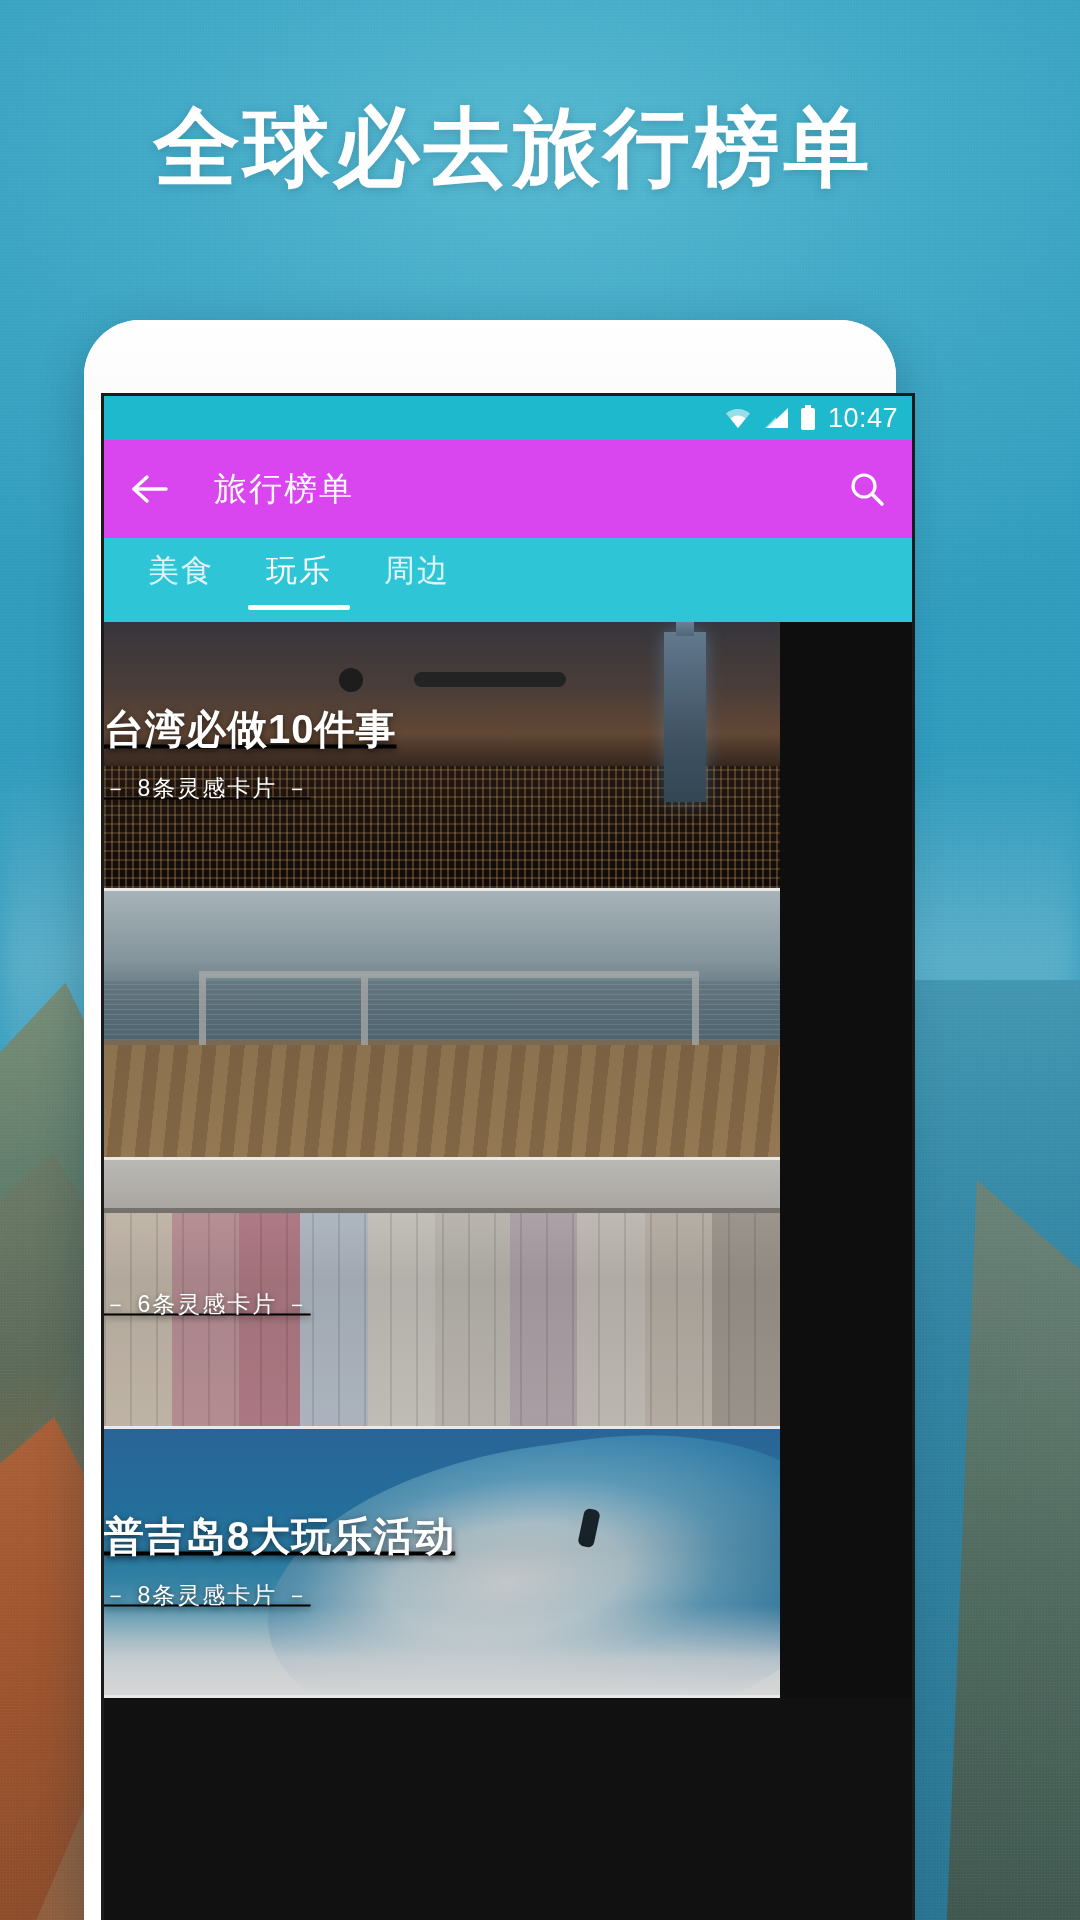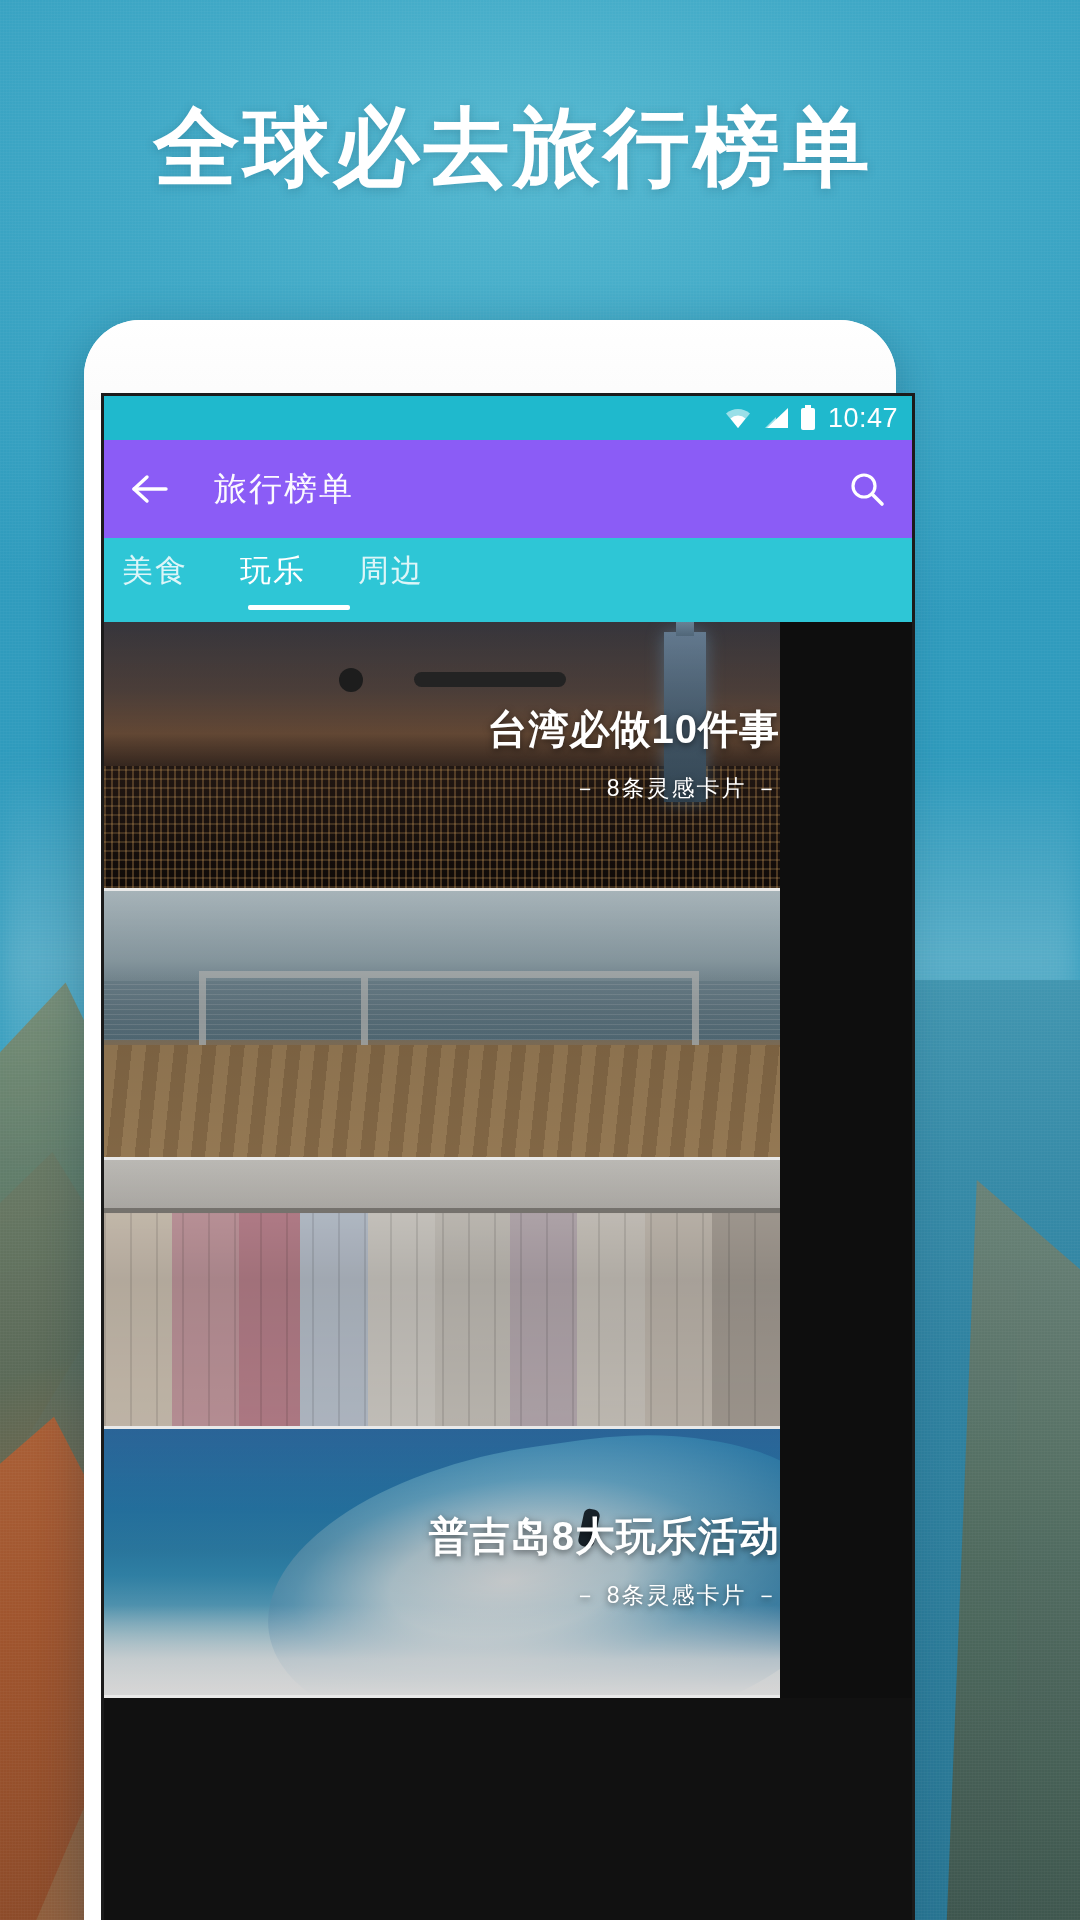--- a/index.html
+++ b/index.html
@@ -106,36 +106,36 @@
     padding-right:14px;box-sizing:border-box;
   }
   #statusbar .sb-icons{display:flex;align-items:center;gap:11px;}
   .sb-time{
     color:#fff;font-size:27px;font-weight:normal;letter-spacing:.5px;
     margin-left:12px;line-height:1;
   }
 
   
   #appbar{
-    height:98px;background:#8b5cf6;display:flex;align-items:center;
+    height:98px;background:#d946ef;display:flex;align-items:center;
     padding:0 26px;box-sizing:border-box;position:relative;
   }
   .appbar-title{
     color:#ffffff;font-size:33px;margin-left:44px;letter-spacing:2px;
     opacity:.97;
   }
   .appbar-spacer{flex:1;}
 
   
   #tabs{
     height:84px;background:#2ec6d6;display:flex;align-items:flex-start;
     padding-left:18px;box-sizing:border-box;position:relative;
   }
   .tab{
-    width:118px;text-align:left;color:#ffffff;font-size:31px;
+    width:118px;text-align:center;color:#ffffff;font-size:31px;
     padding-top:12px;letter-spacing:2px;position:relative;
     opacity:.84;
   }
   .tab.active{opacity:1;}
   .tab.active::after{
     content:"";position:absolute;left:8px;right:8px;bottom:-18px;height:5px;
     background:#ffffff;border-radius:2px;
   }
 
   
@@ -143,22 +143,23 @@
   .card{
     position:relative;width:676px;height:266px;overflow:hidden;
     border-bottom:3px solid #e9e9e9;
   }
   .card-photo{position:absolute;inset:0;}
   .card-shade{
     position:absolute;inset:0;
     background:linear-gradient(180deg,rgba(0,0,0,.10) 0%,rgba(0,0,0,.22) 45%,rgba(0,0,0,.16) 100%);
   }
   .card-text{
-    position:absolute;left:0;right:0;top:50%;transform:translateY(-50%);
-    text-align:right;
+    position:absolute;left:0;right:16px;top:50%;transform:translateY(-50%);
+    text-align:left;
+    text-decoration:underline;
   }
   .card-title{
     color:#ffffff;font-size:40px;font-weight:bold;letter-spacing:1px;
     text-shadow:0 2px 7px rgba(0,0,0,.55);
     line-height:1.1;
   }
   .card-sub{
     margin-top:22px;color:#ffffff;font-size:23px;letter-spacing:2px;
     text-shadow:0 2px 6px rgba(0,0,0,.55);
   }
@@ -355,20 +356,21 @@
       <div class="card-shade"></div>
     </div>
 
     <div class="card">
       <div class="card-photo photo-seoul">
         <div class="rack"></div>
         <div class="garments"></div>
       </div>
       <div class="card-shade"></div>
       <div class="card-text">
+        <div class="card-sub">－ 6条灵感卡片 －</div>
       </div>
     </div>
 
     <div class="card">
       <div class="card-photo photo-phuket">
         <div class="wave"></div>
         <div class="surfer"></div>
         <div class="foam"></div>
       </div>
       <div class="card-shade"></div>

